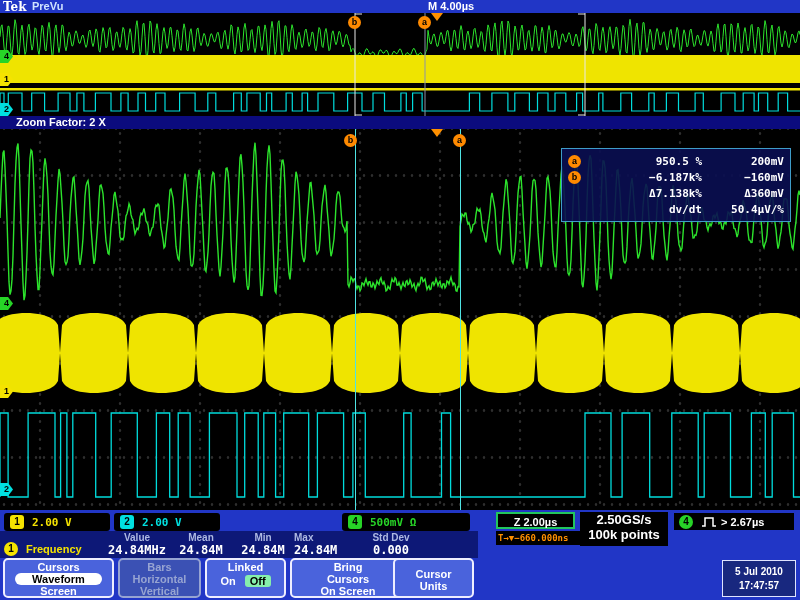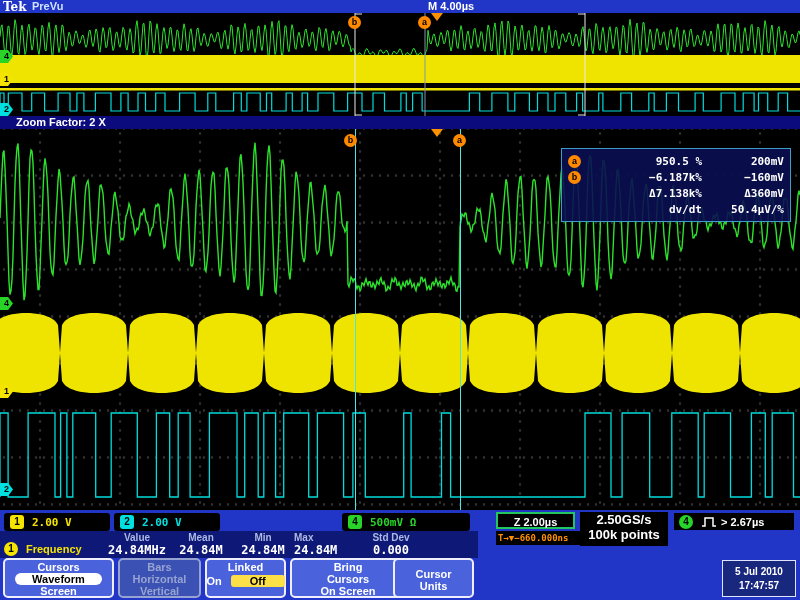--- a/index.html
+++ b/index.html
@@ -61,21 +61,21 @@
   .mc0{width:66px;text-align:center;} .mc1{width:62px;text-align:center;} .mc2{width:62px;text-align:center;}
   .mc3{width:62px;} .mc4{width:70px;text-align:center;}
   .mlabel{position:absolute;left:4px;top:32px;display:flex;align-items:center;color:#f5e300;font-size:11px;font-weight:bold;}
   
   .menu{position:absolute;left:0;top:48px;width:800px;height:42px;}
   .btn{position:absolute;top:0;height:40px;background:#4a63dc;border:2px solid #eef;border-radius:5px;color:#fff;
        font-size:11px;font-weight:bold;text-align:center;box-sizing:border-box;padding-top:1px;line-height:12px;cursor:pointer;}
   .btn.gray{background:#3b51b4;border-color:#97a4d2;color:#97a4d2;}
   .selline{background:#fff;color:#000;margin:0 10px;border-radius:6px;}
   .onoff{display:flex;justify-content:center;gap:9px;margin-top:2px;}
-  .selbox{background:#fde047;color:#000;padding:0 19px;border-radius:3px;}
+  .selbox{background:#86efac;color:#000;padding:0 5px;border-radius:3px;}
   .dtbox{position:absolute;left:722px;top:2px;width:74px;height:37px;background:#18287f;border:1px solid #dfe4ff;
          color:#fff;font-size:10px;font-weight:bold;text-align:center;padding-top:4px;line-height:14px;box-sizing:border-box;}
 </style>
 </head>
 <body>
 
 <div class="screen">
 
   <div class="topbar">
     <span class="brand">Tek</span>

